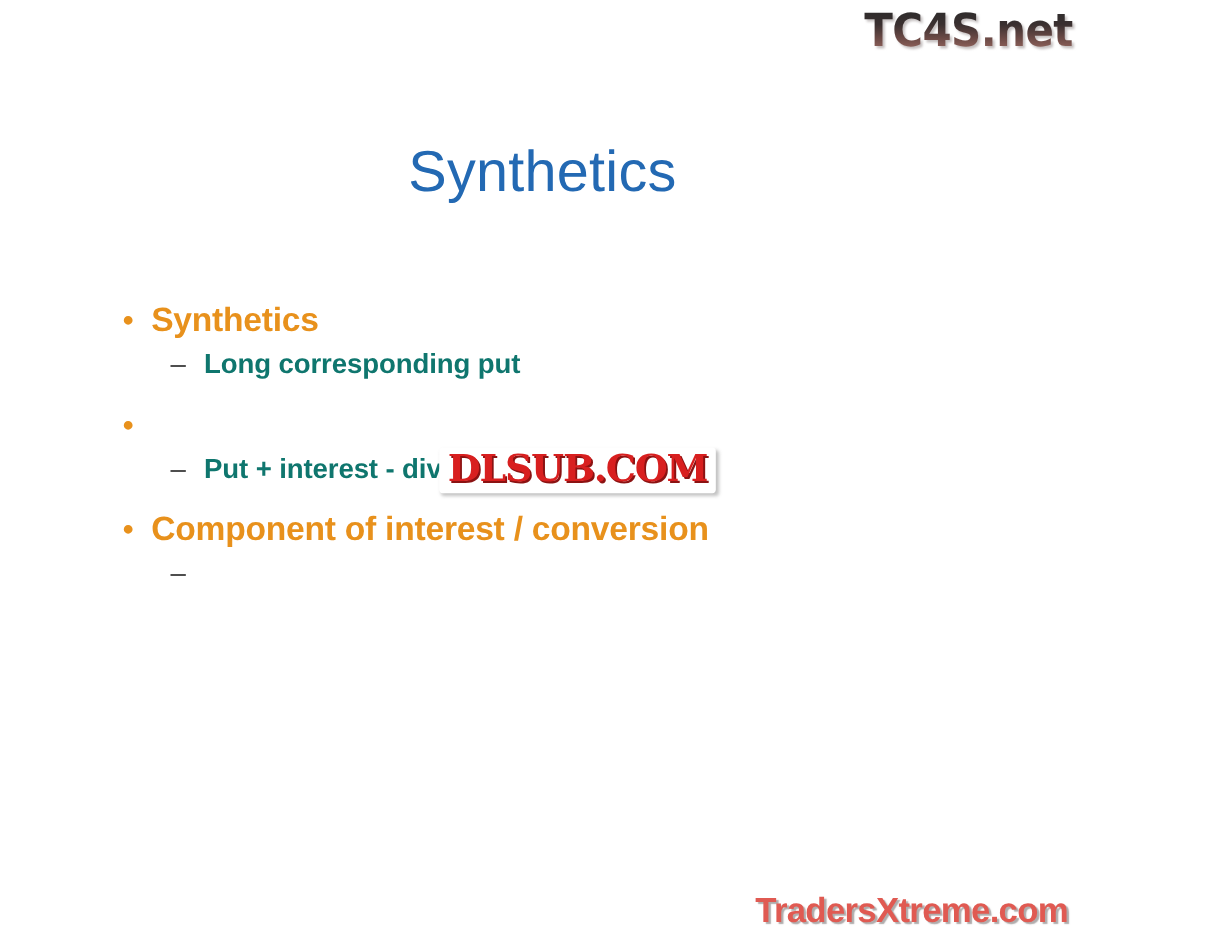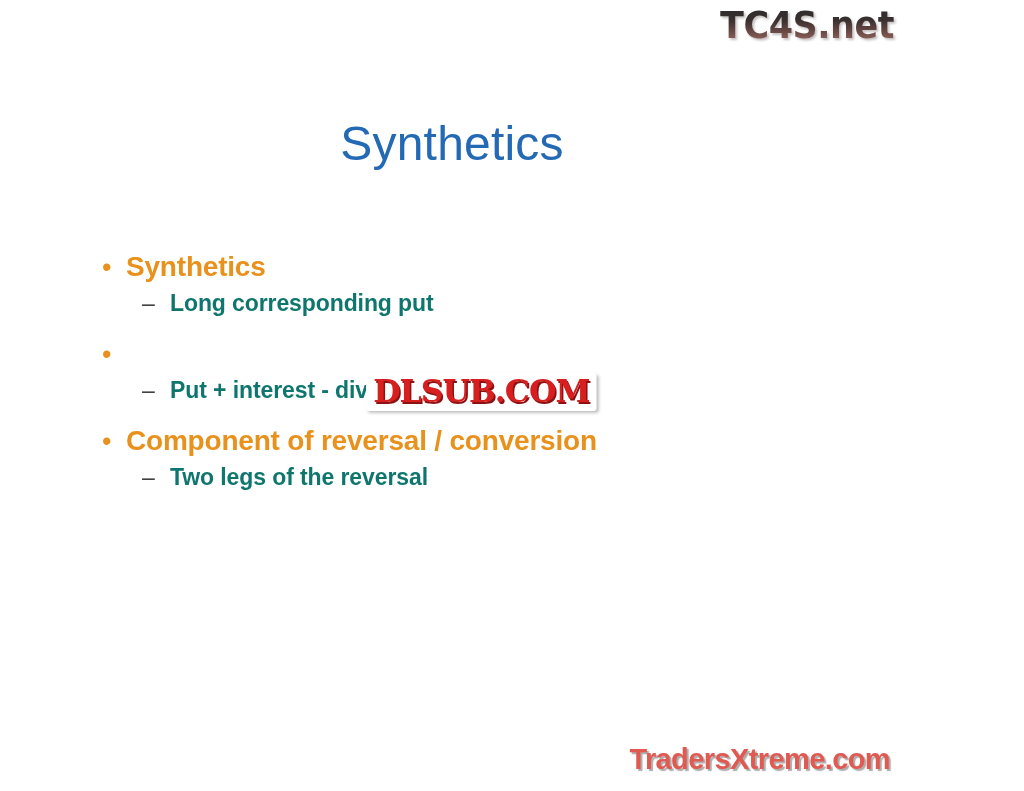--- a/index.html
+++ b/index.html
@@ -188,25 +188,24 @@
         <span class="marker">–</span>
         <span class="text">Put + interest - dividend</span>
       </div>
     </div>
 
     <div class="grp-spacer"></div>
 
     <div class="bullet-group">
       <div class="bullet-l1">
         <span class="marker">•</span>
-        <span class="text">Component of reversal / conversion</span>
+        <span class="text">Component of interest / conversion</span>
       </div>
       <div class="bullet-l2">
         <span class="marker">–</span>
-        <span class="text">Two legs of the reversal</span>
       </div>
     </div>
 
   </div>
 
   <div class="dlsub-watermark">DLSUB.COM</div>
 
   <div class="traders-watermark">TradersXtreme.com</div>
 
 </div>

